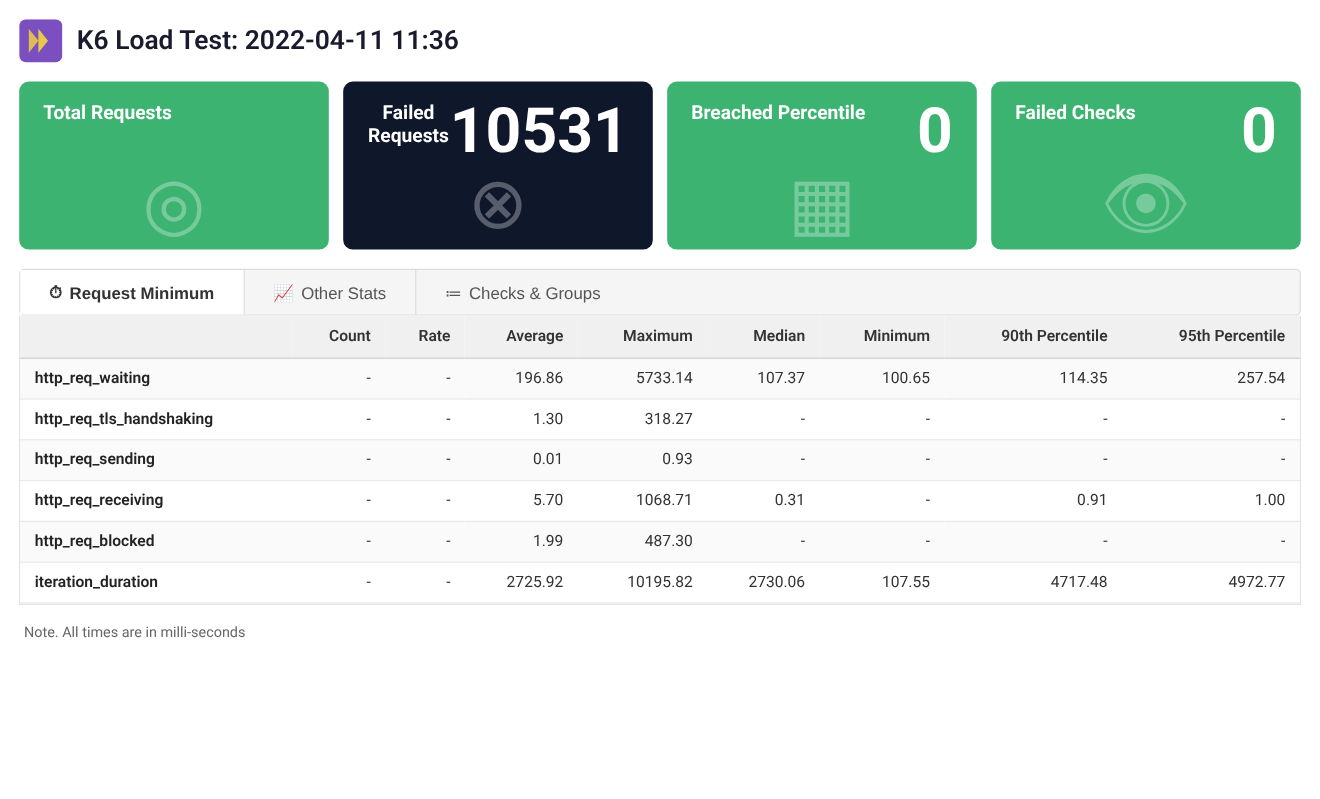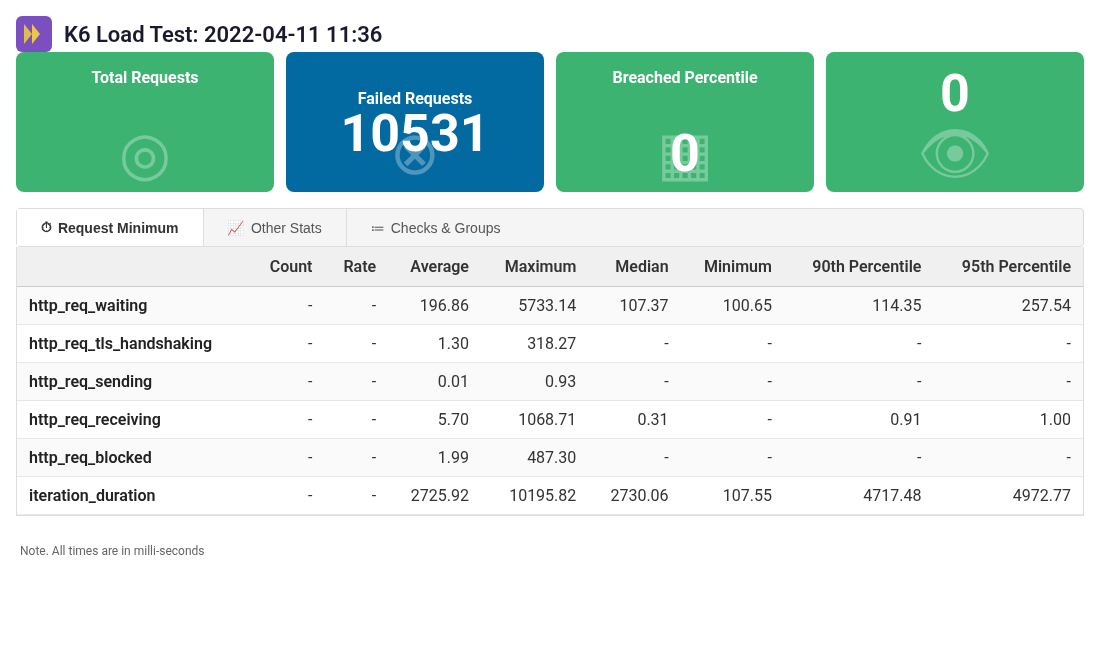--- a/index.html
+++ b/index.html
@@ -10,20 +10,21 @@
       width: 1100px;
       min-height: 666px;
       padding: 16px;
     }
 
     
     .header {
       display: flex;
       align-items: center;
       gap: 12px;
+      margin-bottom: 16px;
     }
     .logo {
       width: 36px;
       height: 36px;
     }
     .header-title {
       font-size: 22px;
       font-weight: 600;
       color: #1a1a2e;
     }
@@ -36,25 +37,24 @@
       margin-bottom: 16px;
     }
     .stat-card {
       border-radius: 8px;
       padding: 16px 20px 12px;
       color: #fff;
       position: relative;
       overflow: hidden;
       min-height: 140px;
       display: flex;
-      flex-direction: column;
       justify-content: space-between;
     }
     .stat-card.green { background: #3cb371; }
-    .stat-card.red { background: #0369a1; justify-content: center; }
+    .stat-card.red { background: #0f172a; justify-content: center; }
     .stat-card-title {
       font-size: 16px;
       font-weight: 700;
       text-align: center;
     }
     .stat-card-value {
       font-size: 52px;
       font-weight: 700;
       text-align: center;
       line-height: 1;
@@ -101,21 +101,21 @@
     .tab-icon { font-size: 14px; }
 
     
     .table-container {
       border: 1px solid #ddd;
       border-top: none;
     }
     table {
       width: 100%;
       border-collapse: collapse;
-      font-size: 16px;
+      font-size: 13px;
     }
     thead tr {
       background: #f0f0f0;
     }
     thead th {
       padding: 10px 12px;
       text-align: right;
       font-weight: 600;
       color: #333;
       border-bottom: 1px solid #ccc;
@@ -135,21 +135,21 @@
     }
     tbody td:first-child {
       text-align: left;
       font-weight: 600;
       color: #222;
     }
 
     .note {
       font-size: 12px;
       color: #666;
-      margin-top: 20px;
+      margin-top: 8px;
       padding: 8px 4px;
     }
   </style>
 </head>
 <body>
 
 <div class="header">
   <svg class="logo" viewBox="0 0 36 36" xmlns="http://www.w3.org/2000/svg">
     <rect width="36" height="36" rx="6" fill="#7B4FBF"></rect>
     <polygon points="8,8 16,18 8,28" fill="#E8C84A" opacity="0.9"></polygon>
@@ -167,20 +167,21 @@
       <div class="stat-card-title">Failed Requests</div>
       <div class="stat-card-value">10531</div>
       <div class="stat-card-icon">⊗</div>
     </div>
     <div class="stat-card green">
       <div class="stat-card-title">Breached Percentile</div>
       <div class="stat-card-value">0</div>
       <div class="stat-card-icon">▦</div>
     </div>
     <div class="stat-card green">
+      <div class="stat-card-title">Failed Checks</div>
       <div class="stat-card-value">0</div>
       <div class="stat-card-icon">👁</div>
     </div>
   </div>
 
 <div class="tabs">
 <button class="tab active">
       <span class="tab-icon">⏱</span>
       <span>Request Minimum</span>
     </button>

